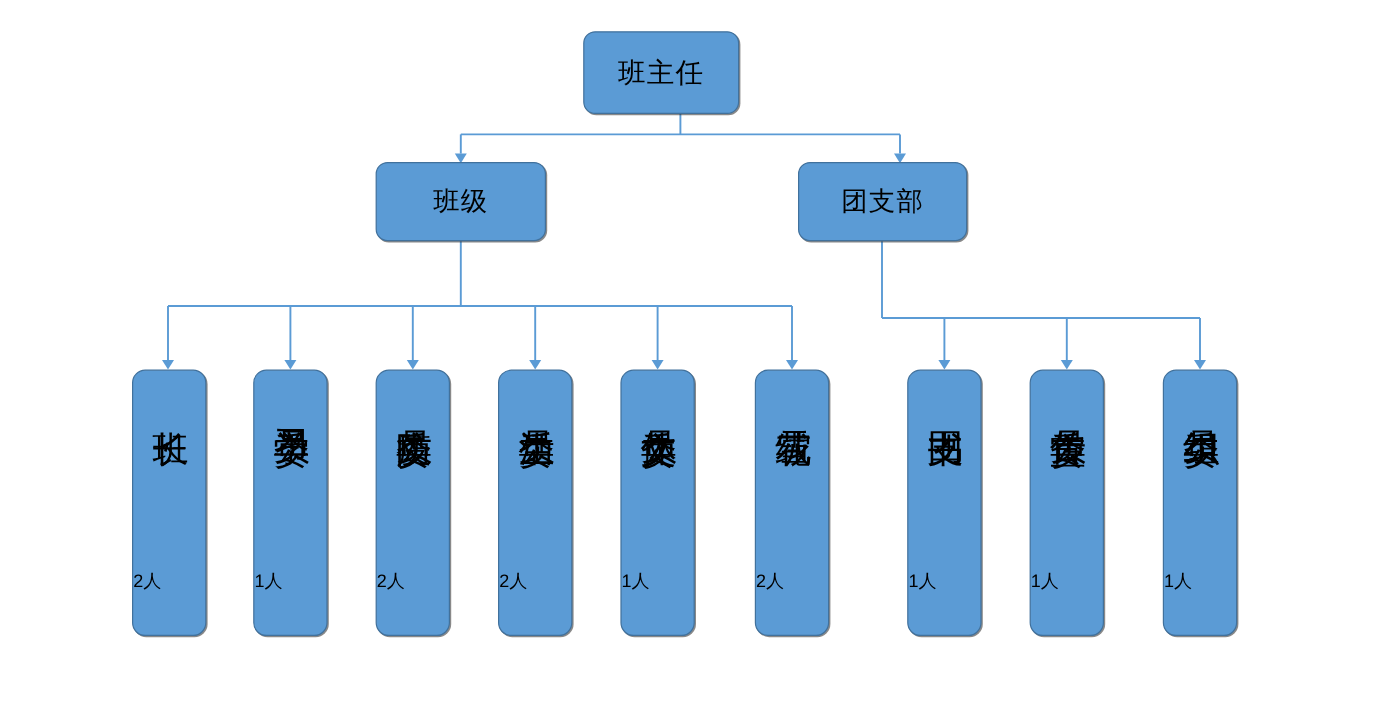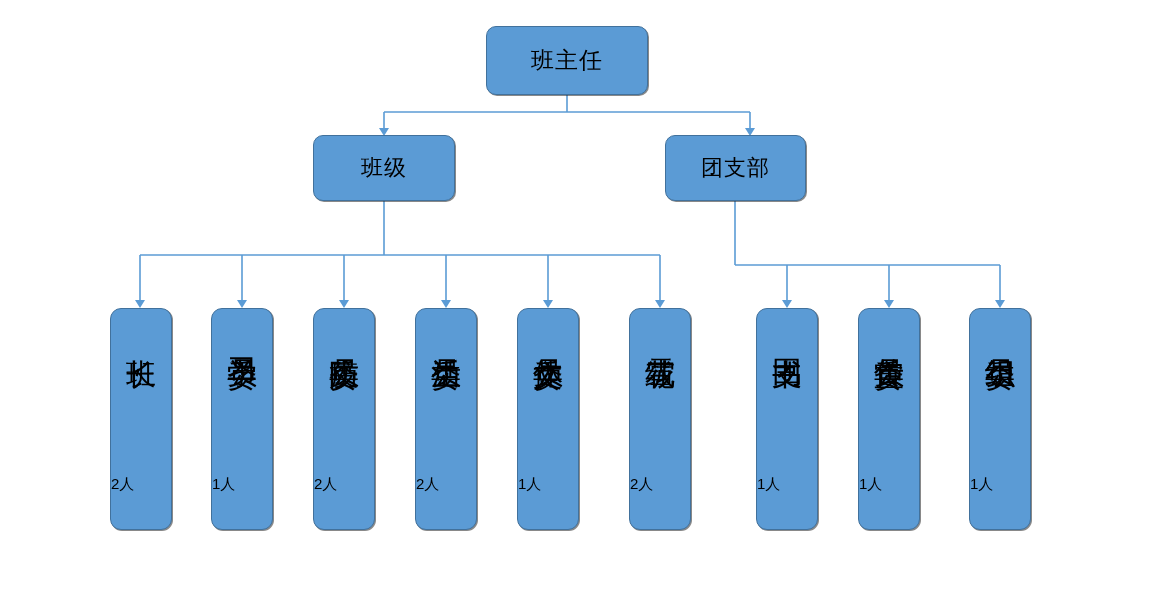--- a/index.html
+++ b/index.html
@@ -117,21 +117,21 @@
       <polygon points="441,300 451,300 446,308"></polygon>
       <polygon points="543,300 553,300 548,308"></polygon>
       <polygon points="655,300 665,300 660,308"></polygon>
 
       <polygon points="782,300 792,300 787,308"></polygon>
       <polygon points="884,300 894,300 889,308"></polygon>
       <polygon points="995,300 1005,300 1000,308"></polygon>
     </g>
   </svg>
 
-  <div class="node top-level" style="left:486px; top:26px; width:162px; height:69px;">
+  <div class="node top-level" style="left:486px; top:26px; width:130px; height:69px;">
     <span>班主任</span>
   </div>
 
   <div class="node mid-level" style="left:665px; top:135px; width:141px; height:66px;">
     <span>团支部</span>
   </div>
 
   <div class="node mid-level" style="left:313px; top:135px; width:142px; height:66px;">
     <span>班级</span>
   </div>

